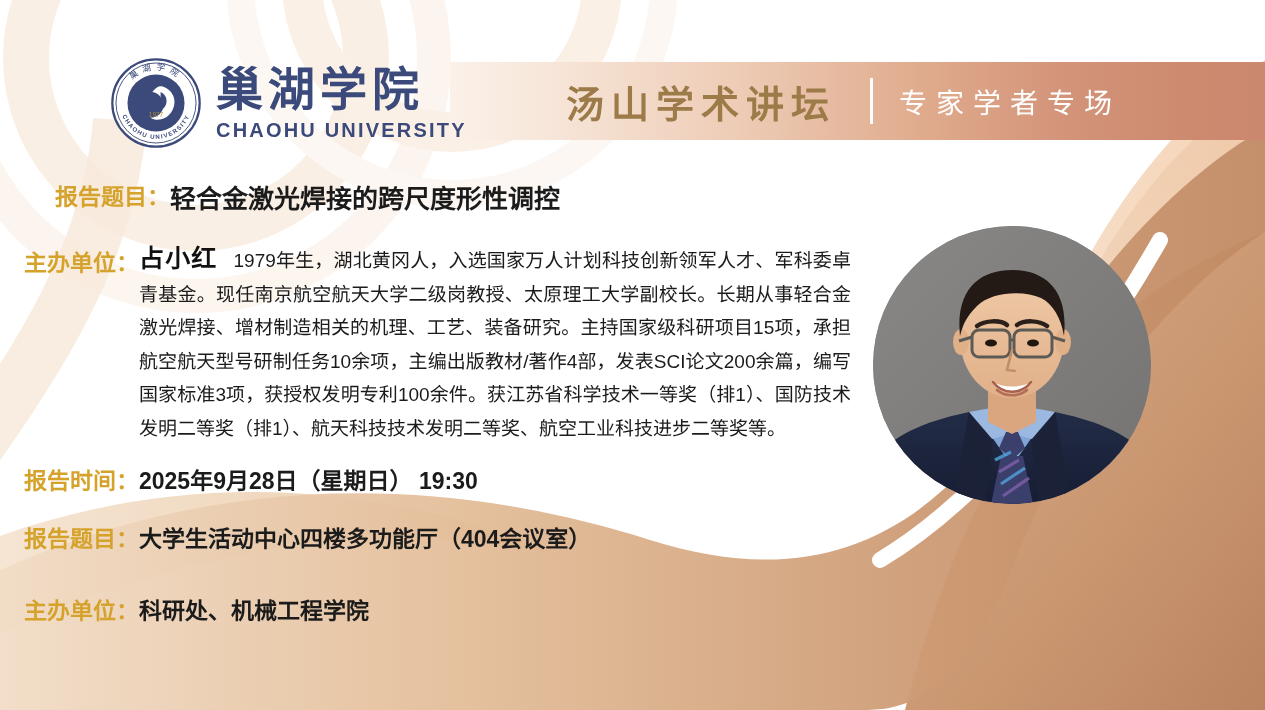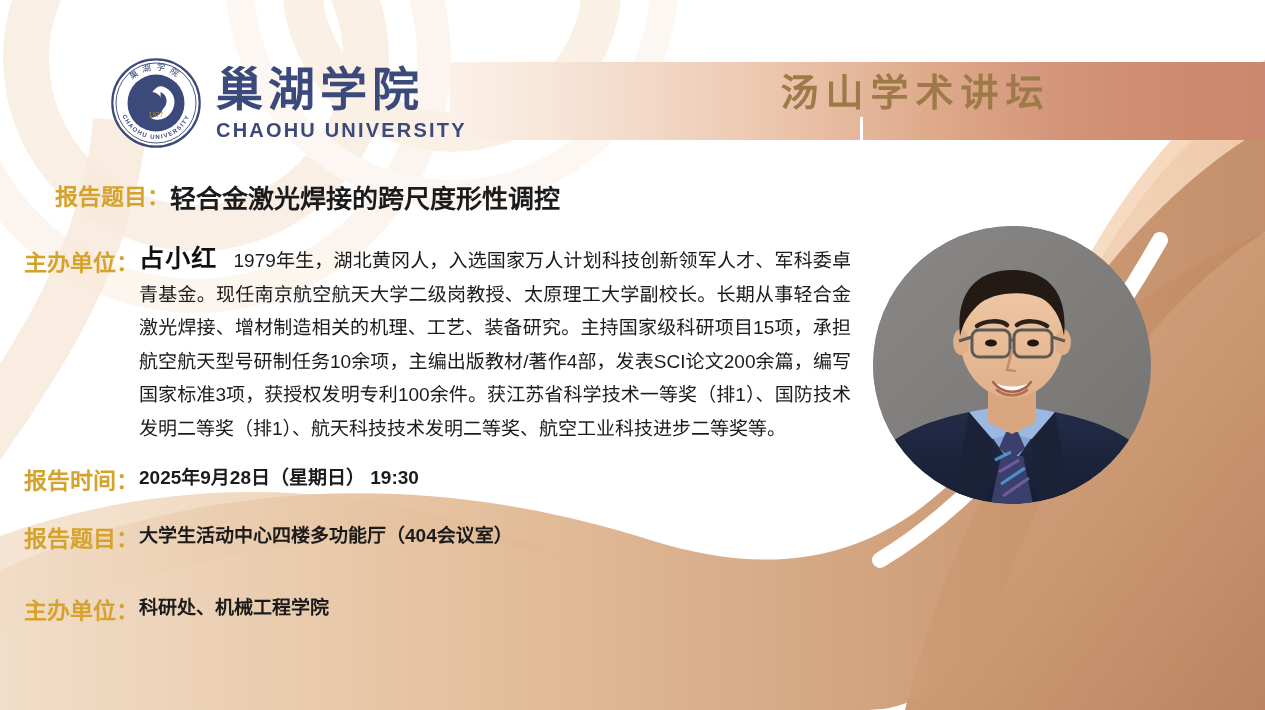--- a/index.html
+++ b/index.html
@@ -39,21 +39,20 @@
     background:linear-gradient(90deg,
         #fbf1e9 0%,
         #f7e6d9 12%,
         #eeccb6 35%,
         #e0ab8d 58%,
         #d3947a 75%,
         #cd8a6e 90%,
         #cb8870 100%);
     display:flex;
     align-items:center;
-    flex-direction:column;
   }
   .banner-title{
     margin-left:116px;
     font-size:38px;
     font-weight:700;
     letter-spacing:7px;
     color:#9c7b48;
     white-space:nowrap;
     font-family:"DejaVu Sans","Liberation Sans",sans-serif;
   }
@@ -109,21 +108,21 @@
   }
   .row-label{
     color:#d5a22b;
     font-size:23px;
     font-weight:600;
     white-space:nowrap;
     flex:0 0 auto;
   }
   .row-value{
     color:#1b1b1b;
-    font-size:19px;
+    font-size:23px;
     font-weight:700;
     white-space:nowrap;
   }
 
   #row-title{ left:24px; top:178px;margin-left:31px; }
   #row-title .row-value{ font-size:26px; }
 
   #row-bio{ left:24px; top:242px; width:860px; align-items:flex-start; }
   #row-bio .row-label{ padding-top:2px; }
   .bio-body{
@@ -224,21 +223,21 @@
 
       <path d="M 880 560 C 980 500 1080 380 1160 240" fill="none" stroke="#ffffff" stroke-width="16" stroke-linecap="round"></path>
     </g>
   </svg>
 
   <div class="header">
 
     <div class="banner">
       <span class="banner-title">汤山学术讲坛</span>
       <span class="banner-divider"></span>
-      <span class="banner-sub">主编出版教材</span>
+      <span class="banner-sub">专家学者专场</span>
     </div>
 
     <div class="logo-block">
       <svg class="logo-seal" viewBox="0 0 100 100" aria-hidden="true">
         <defs>
           <path id="arcTop" d="M 14,50 A 36,36 0 0 1 86,50"></path>
           <path id="arcBot" d="M 11,50 A 39,39 0 0 0 89,50"></path>
         </defs>
         <circle cx="50" cy="50" r="47.5" fill="#ffffff" stroke="#3b4a7a" stroke-width="2.4"></circle>
         <circle cx="50" cy="50" r="43.5" fill="#ffffff" stroke="#3b4a7a" stroke-width="1"></circle>

